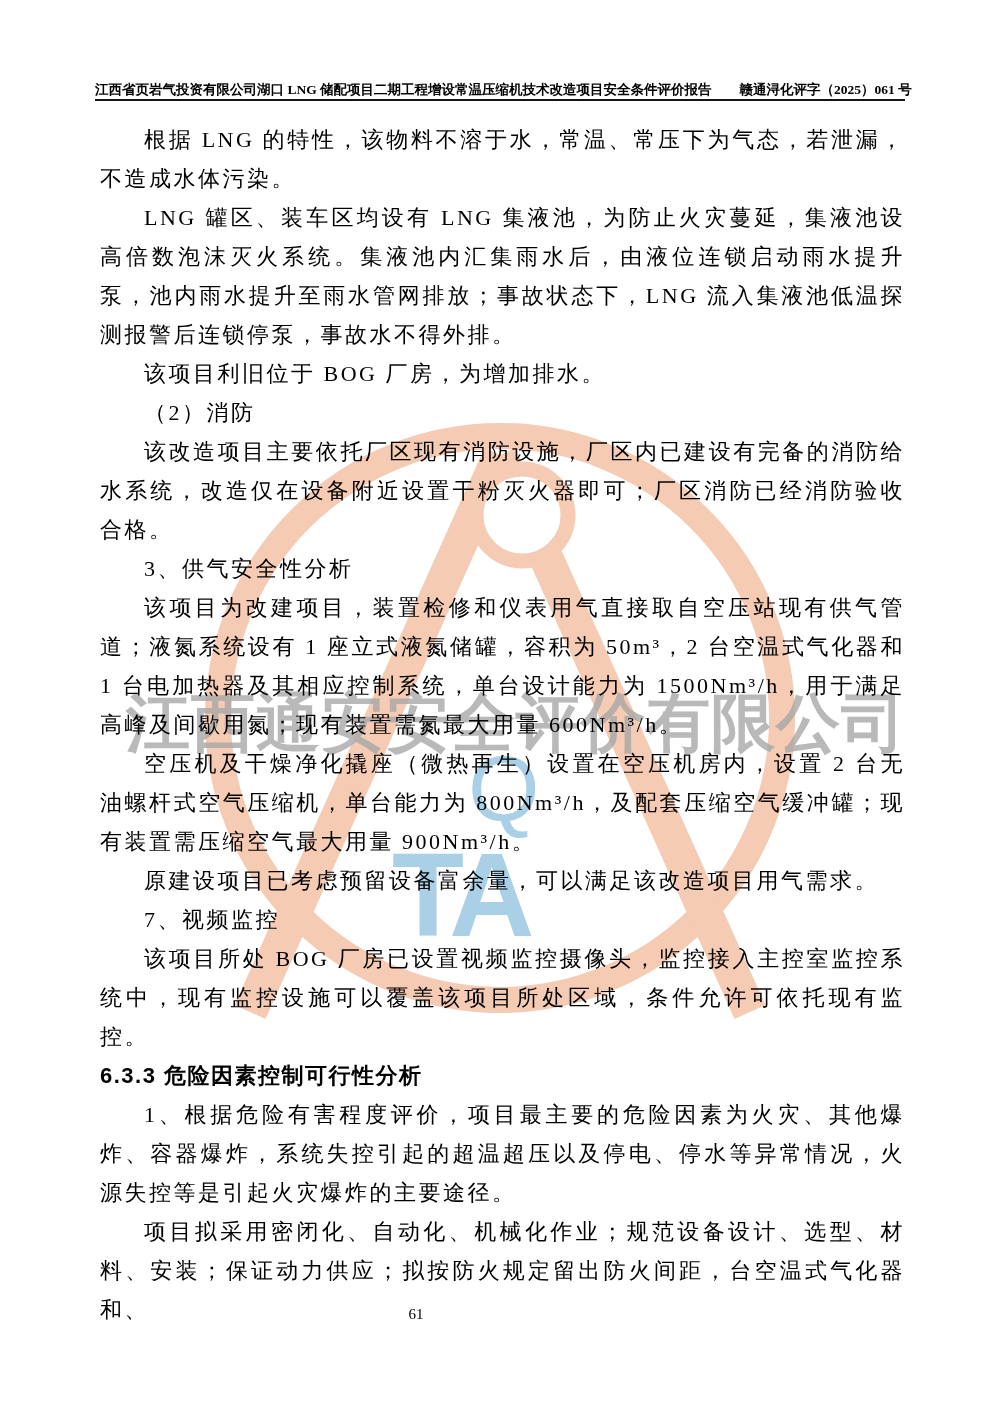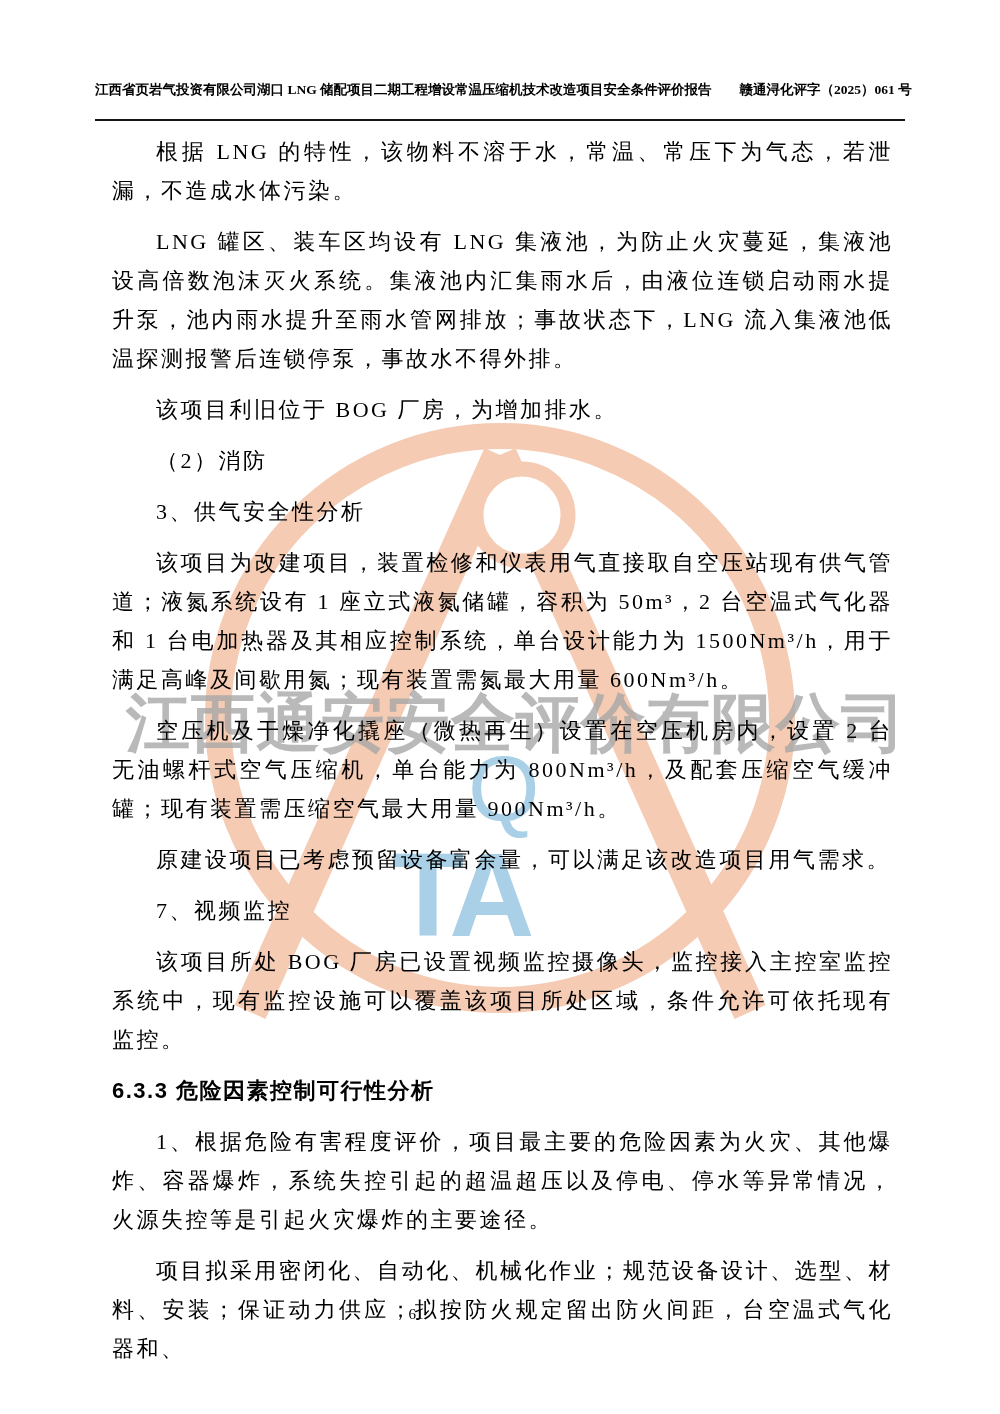--- a/index.html
+++ b/index.html
@@ -10,21 +10,21 @@
     overflow:hidden;
     font-family:"Liberation Serif", serif;
     color:#000;
   }
 
   
   .header{
     position:absolute;left:95px;top:82px;width:810px;
     display:flex;justify-content:space-between;align-items:flex-end;
     border-bottom:2px solid #151515;
-    padding-bottom:20px;
+    padding-bottom:0;
     font-size:13.5px;line-height:1.25;
     white-space:nowrap;
   }
   .header .h-title{font-weight:600;letter-spacing:0;}
   .header .h-docno{font-weight:700;margin-left:28px;}
 
   
   .watermark{position:absolute;inset:0;z-index:1;pointer-events:none;}
   .wm-letter{
     position:absolute;
@@ -39,21 +39,21 @@
     font-family:"Liberation Sans", sans-serif;
     font-size:64px;font-weight:700;letter-spacing:1px;
     color:#a8a8a8;opacity:.8;white-space:nowrap;
   }
 
   
   .body-text{
     position:absolute;left:100px;top:120px;width:805px;z-index:2;
   }
   .para{
-    margin:12px;
+    margin:0;
     font-size:22px;line-height:39px;letter-spacing:2.5px;
     text-align:justify;
   }
   .para-body{text-indent:2em;}
   .para-heading{
     text-indent:0;font-weight:700;
     font-family:"Liberation Sans", sans-serif;
     letter-spacing:1.5px;
   }
 
@@ -88,20 +88,21 @@
   <div class="header">
     <span class="h-title">江西省页岩气投资有限公司湖口 LNG 储配项目二期工程增设常温压缩机技术改造项目安全条件评价报告</span>
     <span class="h-docno">赣通浔化评字（2025）061 号</span>
   </div>
 
   <div class="body-text">
       <p class="para para-body">根据 LNG 的特性，该物料不溶于水，常温、常压下为气态，若泄漏，不造成水体污染。</p>
       <p class="para para-body">LNG 罐区、装车区均设有 LNG 集液池，为防止火灾蔓延，集液池设高倍数泡沫灭火系统。集液池内汇集雨水后，由液位连锁启动雨水提升泵，池内雨水提升至雨水管网排放；事故状态下，LNG 流入集液池低温探测报警后连锁停泵，事故水不得外排。</p>
       <p class="para para-body">该项目利旧位于 BOG 厂房，为增加排水。</p>
       <p class="para para-body">（2）消防</p>
+      <p class="para para-body">该改造项目主要依托厂区现有消防设施，厂区内已建设有完备的消防给水系统，改造仅在设备附近设置干粉灭火器即可；厂区消防已经消防验收合格。</p>
       <p class="para para-body">3、供气安全性分析</p>
       <p class="para para-body">该项目为改建项目，装置检修和仪表用气直接取自空压站现有供气管道；液氮系统设有 1 座立式液氮储罐，容积为 50m³，2 台空温式气化器和 1 台电加热器及其相应控制系统，单台设计能力为 1500Nm³/h，用于满足高峰及间歇用氮；现有装置需氮最大用量 600Nm³/h。</p>
       <p class="para para-body">空压机及干燥净化撬座（微热再生）设置在空压机房内，设置 2 台无油螺杆式空气压缩机，单台能力为 800Nm³/h，及配套压缩空气缓冲罐；现有装置需压缩空气最大用量 900Nm³/h。</p>
       <p class="para para-body">原建设项目已考虑预留设备富余量，可以满足该改造项目用气需求。</p>
       <p class="para para-body">7、视频监控</p>
       <p class="para para-body">该项目所处 BOG 厂房已设置视频监控摄像头，监控接入主控室监控系统中，现有监控设施可以覆盖该项目所处区域，条件允许可依托现有监控。</p>
       <p class="para para-heading">6.3.3 危险因素控制可行性分析</p>
       <p class="para para-body">1、根据危险有害程度评价，项目最主要的危险因素为火灾、其他爆炸、容器爆炸，系统失控引起的超温超压以及停电、停水等异常情况，火源失控等是引起火灾爆炸的主要途径。</p>
       <p class="para para-body">项目拟采用密闭化、自动化、机械化作业；规范设备设计、选型、材料、安装；保证动力供应；拟按防火规定留出防火间距，台空温式气化器和、</p>
     </div>

